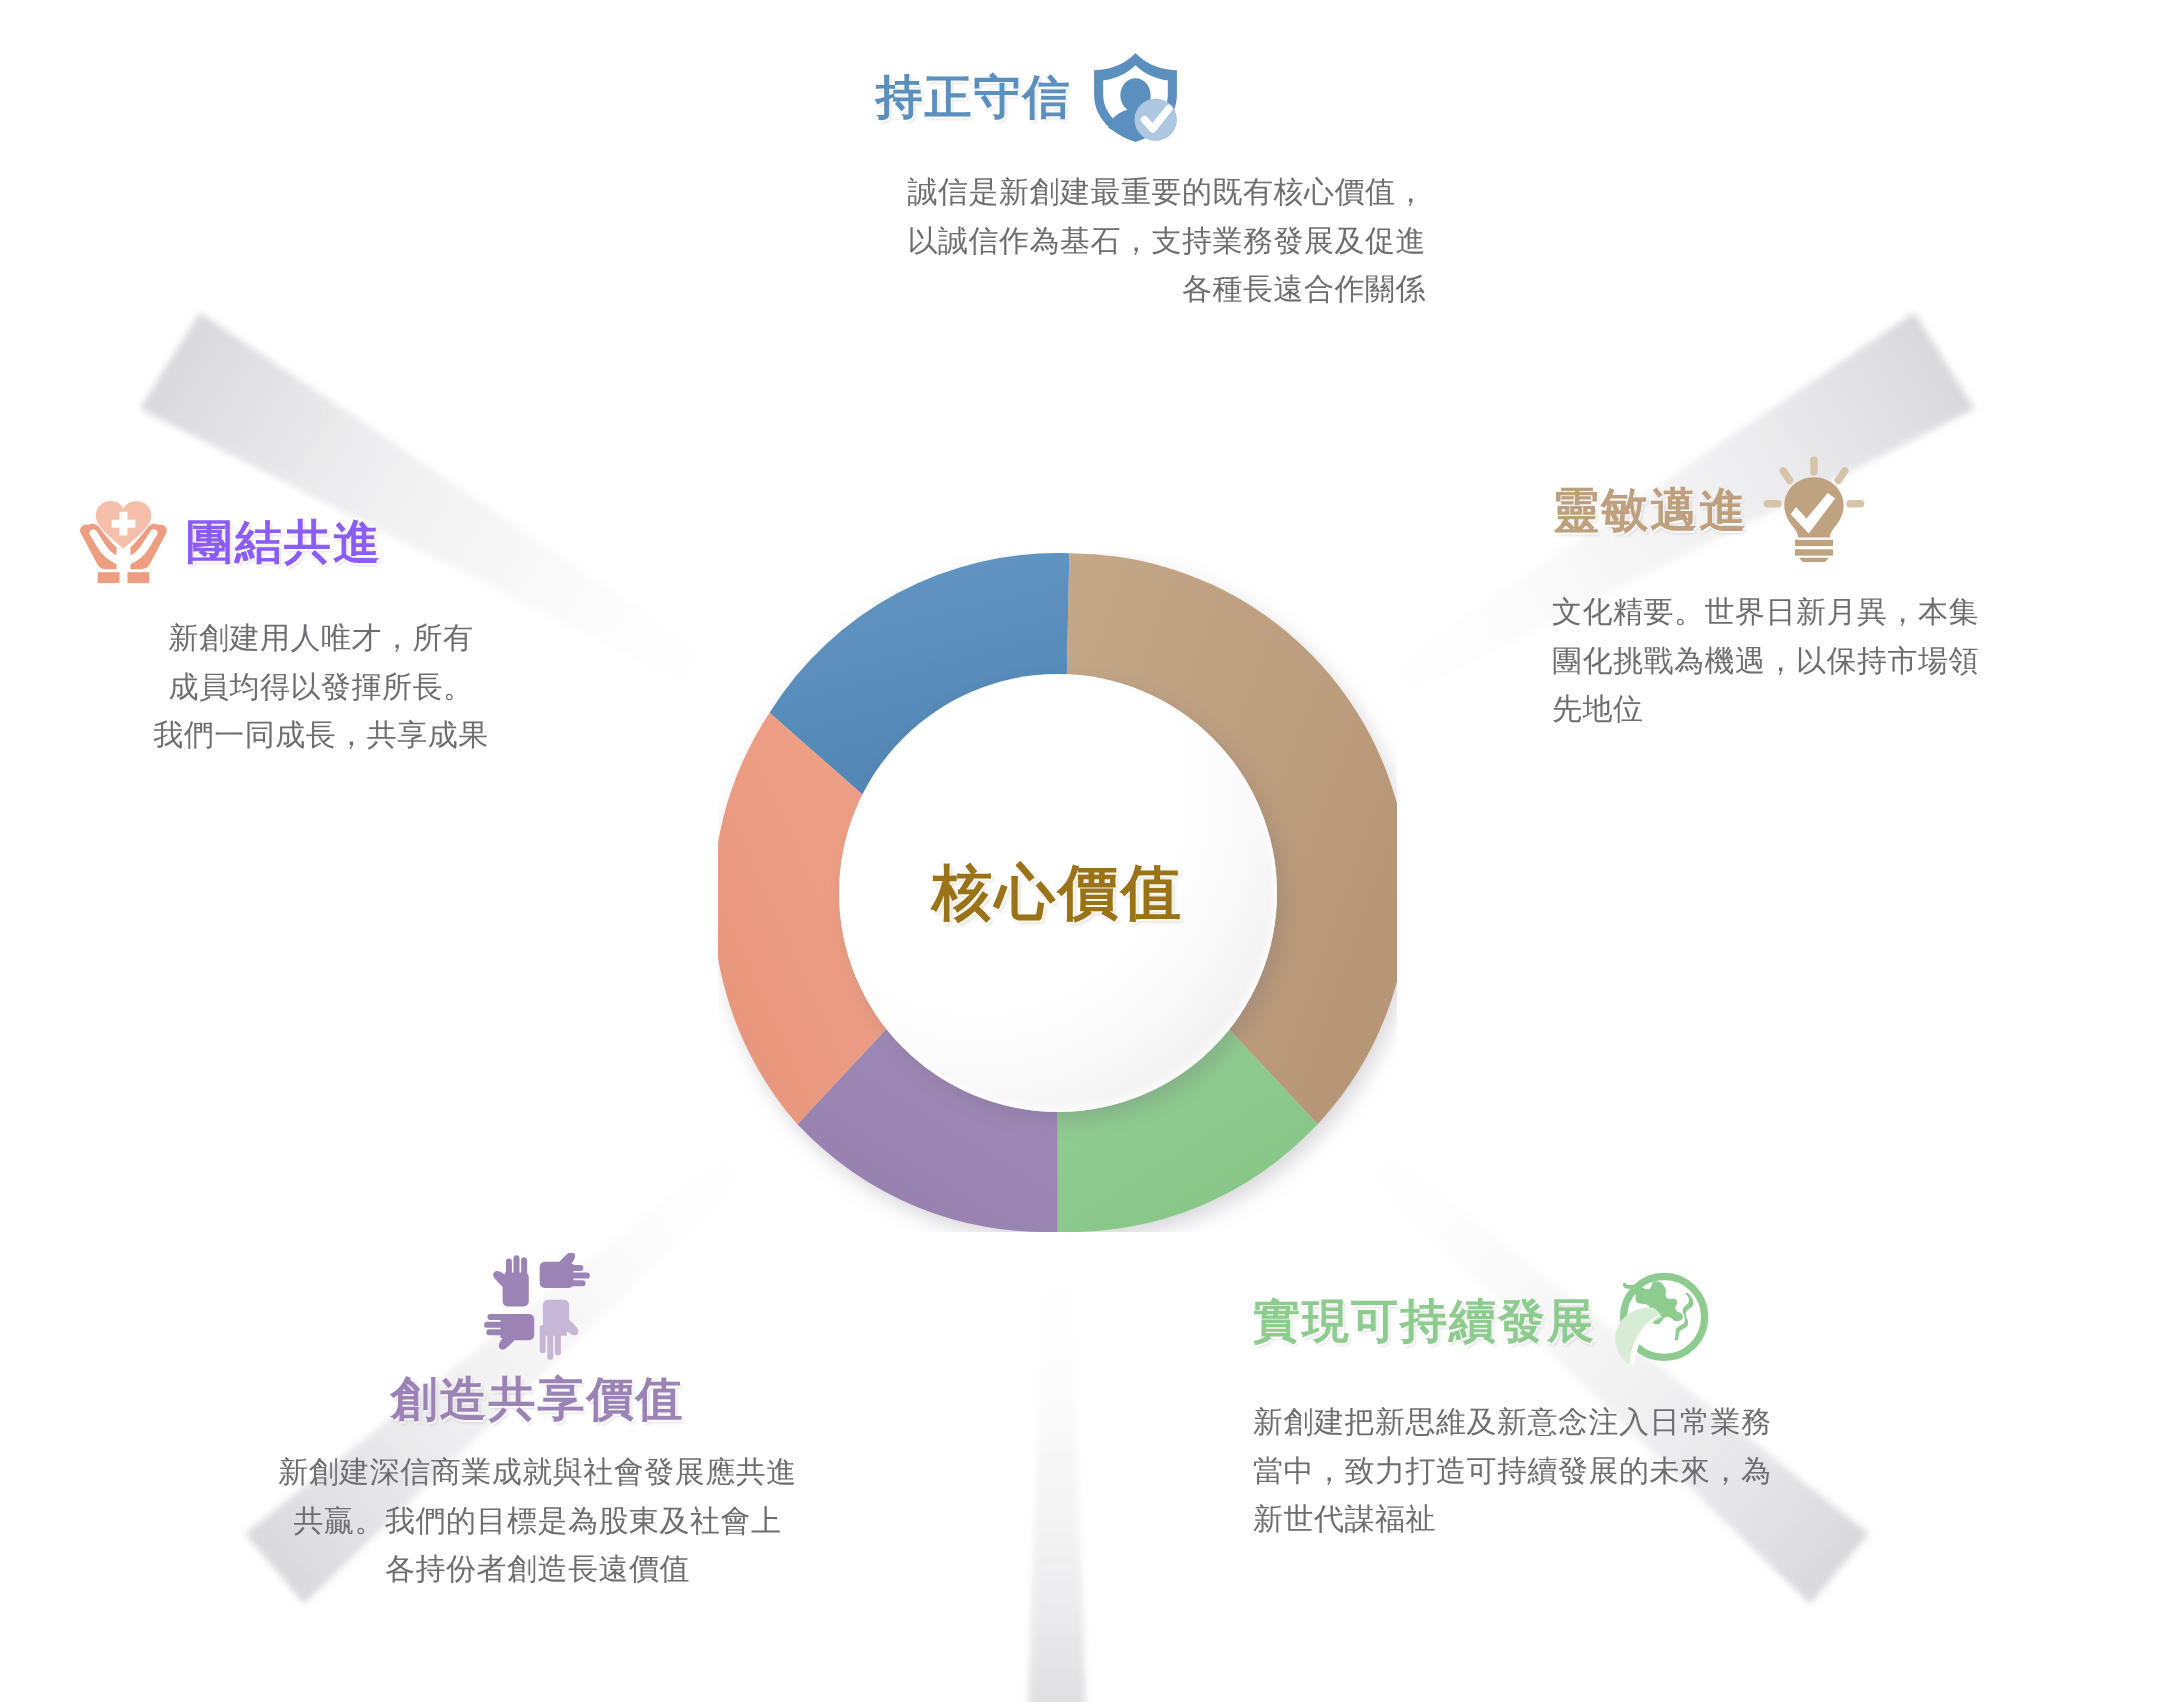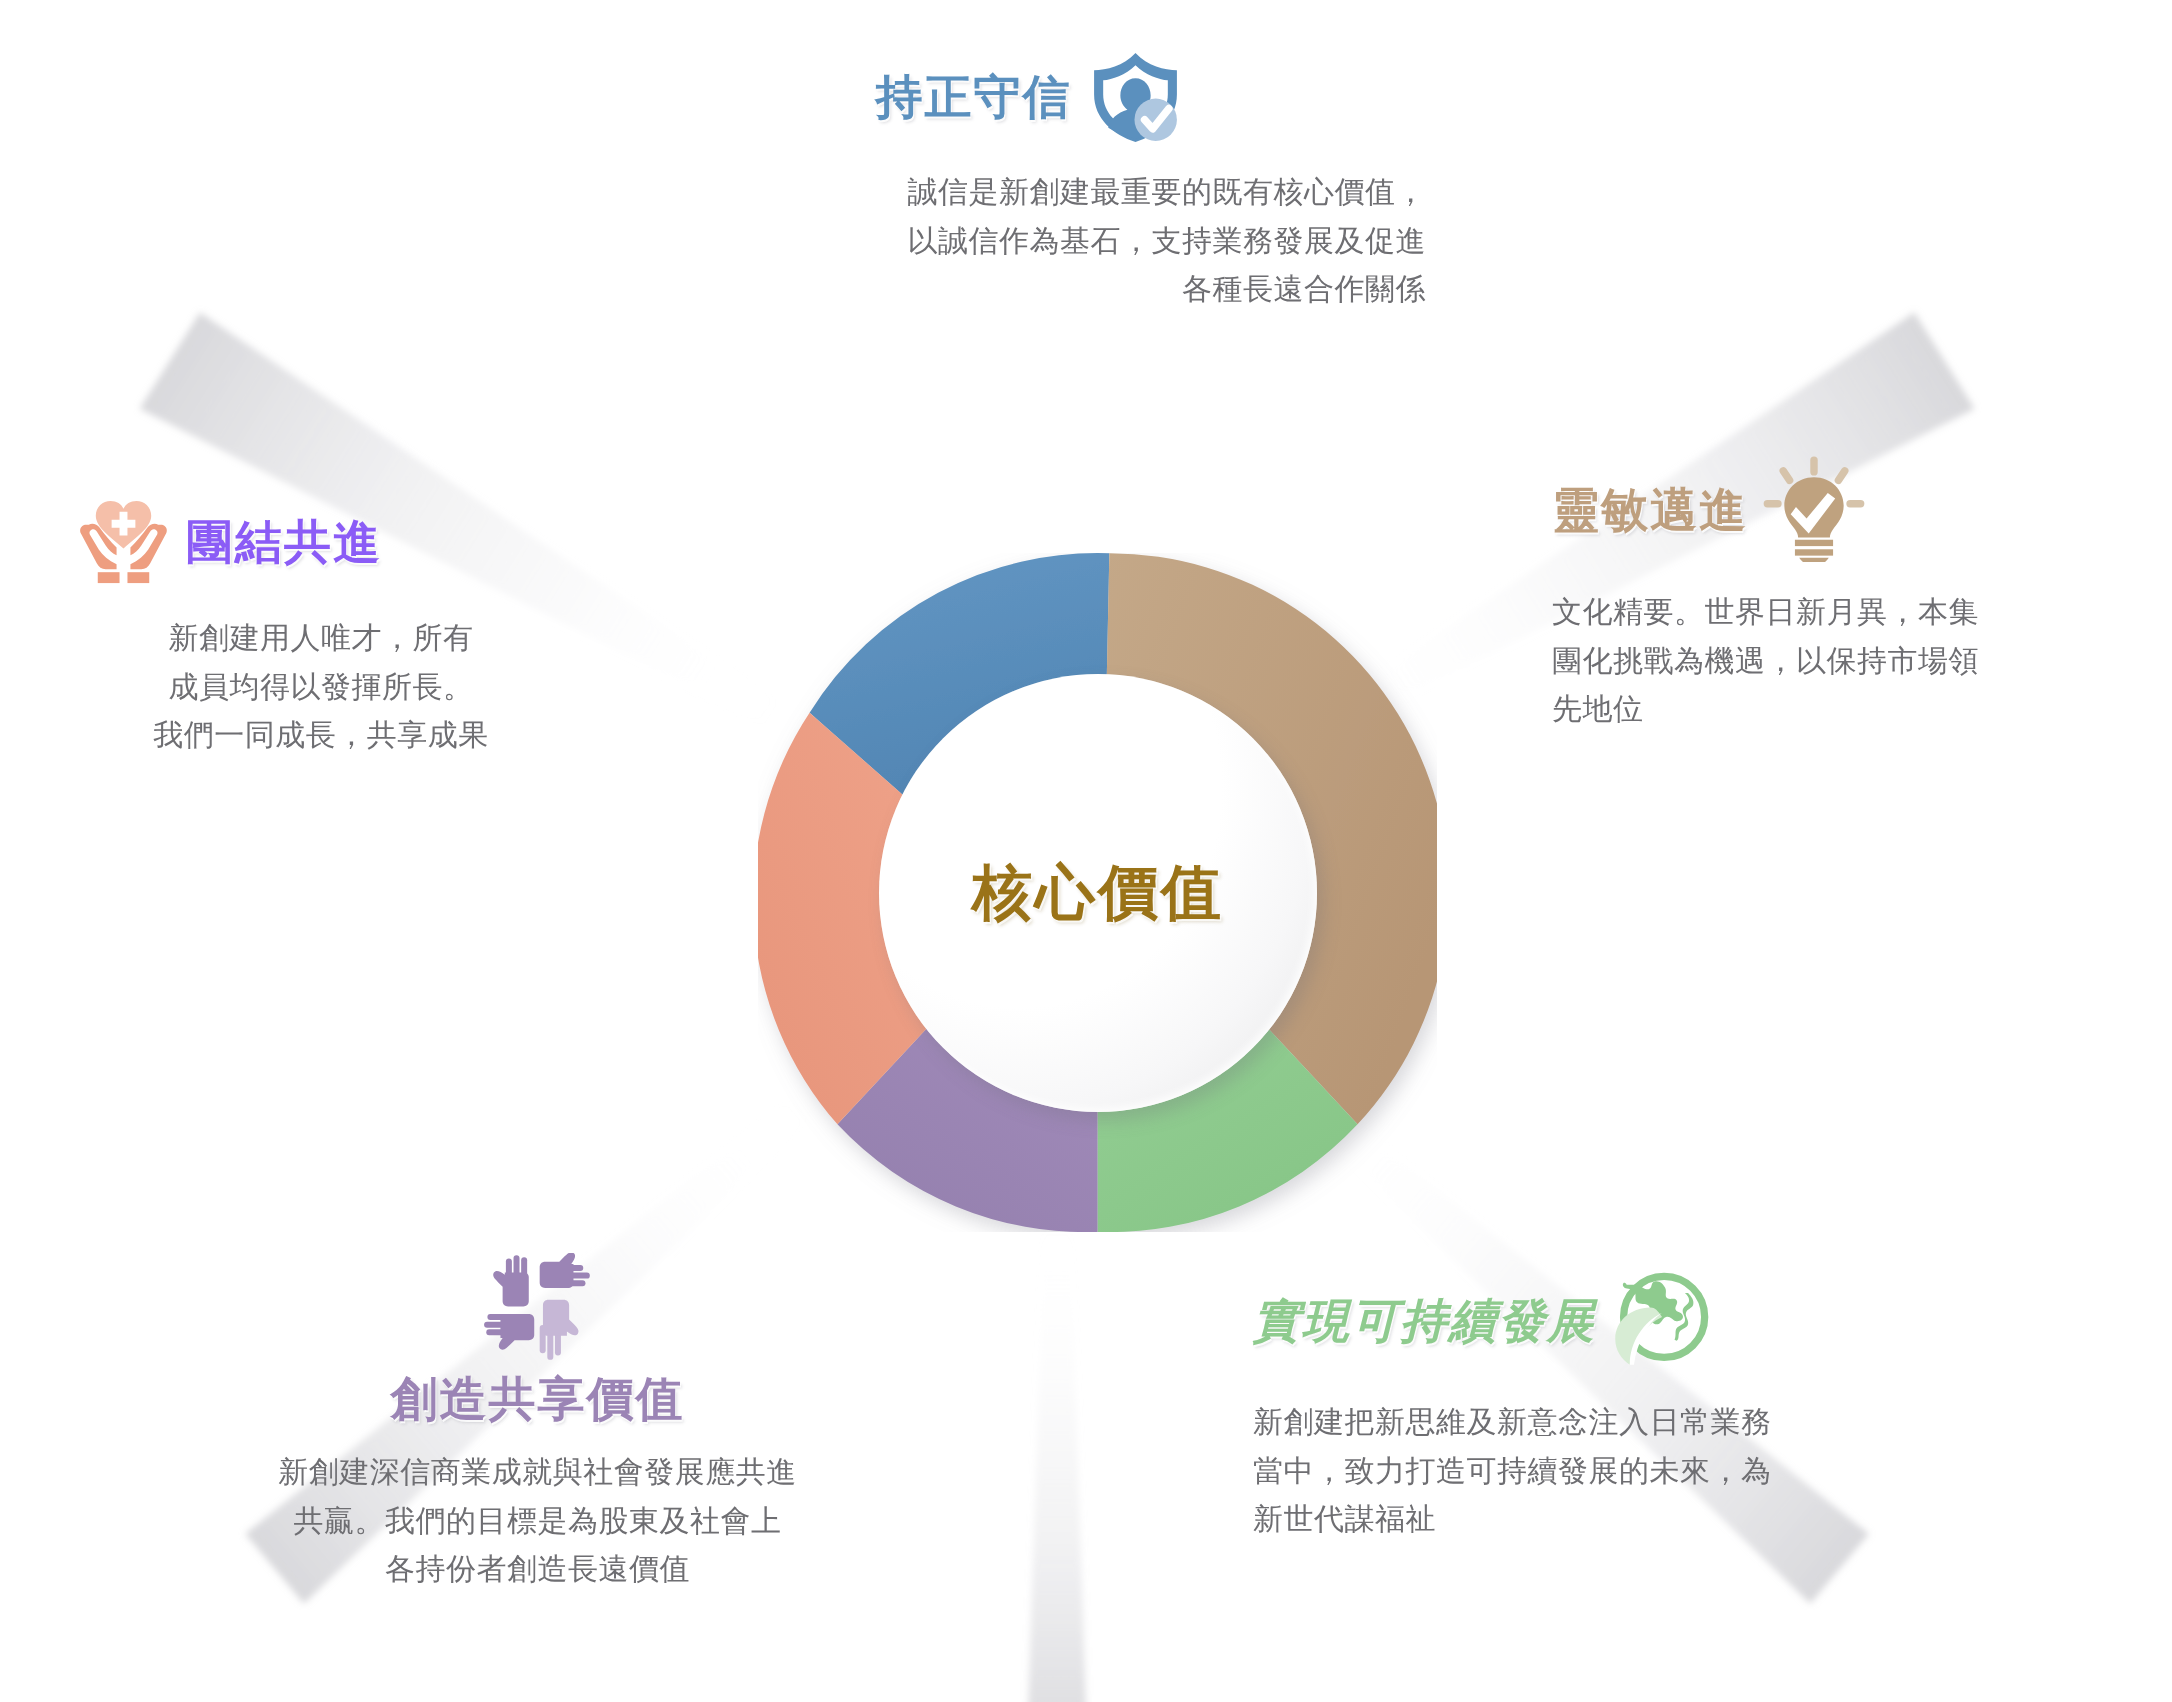--- a/index.html
+++ b/index.html
@@ -9,21 +9,21 @@
     font-family:"Liberation Sans","DejaVu Sans",sans-serif;
     background:#ffffff;
   }
   #stage{position:absolute;inset:0;width:2172px;height:1702px;}
 
   
   .rays{position:absolute;left:0;top:0;width:2172px;height:1702px;z-index:1;}
 
   
   .donut-wrap{
-    position:absolute;left:758px;top:553px;width:679px;height:679px;z-index:3;
+    position:absolute;left:718px;top:553px;width:679px;height:679px;z-index:3;
   }
   .donut-svg{position:absolute;left:0;top:0;width:679px;height:679px;}
   .hub{
     position:absolute;left:121px;top:121px;width:438px;height:438px;border-radius:50%;
     background:
       radial-gradient(ellipse at 32% 26%, #ffffff 0%, #ffffff 48%, #f7f7f8 70%, #ececed 88%, #e3e3e5 100%);
     box-shadow:
        7px 9px 17px rgba(110,110,118,.26),
        -3px -3px 9px rgba(255,255,255,.9) inset,
        0 0 0 0.5px rgba(0,0,0,.012);
@@ -71,21 +71,21 @@
   #b-shared .body{margin-top:26px;text-align:center;}
 
   #b-sustain{left:1253px;top:1268px;width:659px;text-align:left;}
   #b-sustain .head{justify-content:flex-start;}
   #b-sustain .body{margin-top:26px;}
 
   .c-blue{color:#5b90be;}
   .c-coral{color:#8b5cf6;}
   .c-tan{color:#be9f7e;}
   .c-purple{color:#9b84b5;}
-  .c-green{color:#8ecb8e;font-style:italic;}
+  .c-green{color:#8ecb8e;}
 </style>
 </head>
 <body>
 
 <div id="stage">
 
   <svg class="rays" viewBox="0 0 4284 3357">
     <defs>
       <linearGradient id="rayg" x1="0" y1="0" x2="0" y2="1">
         <stop offset="0%" stop-color="#b9b9bf" stop-opacity="0.55"></stop>

